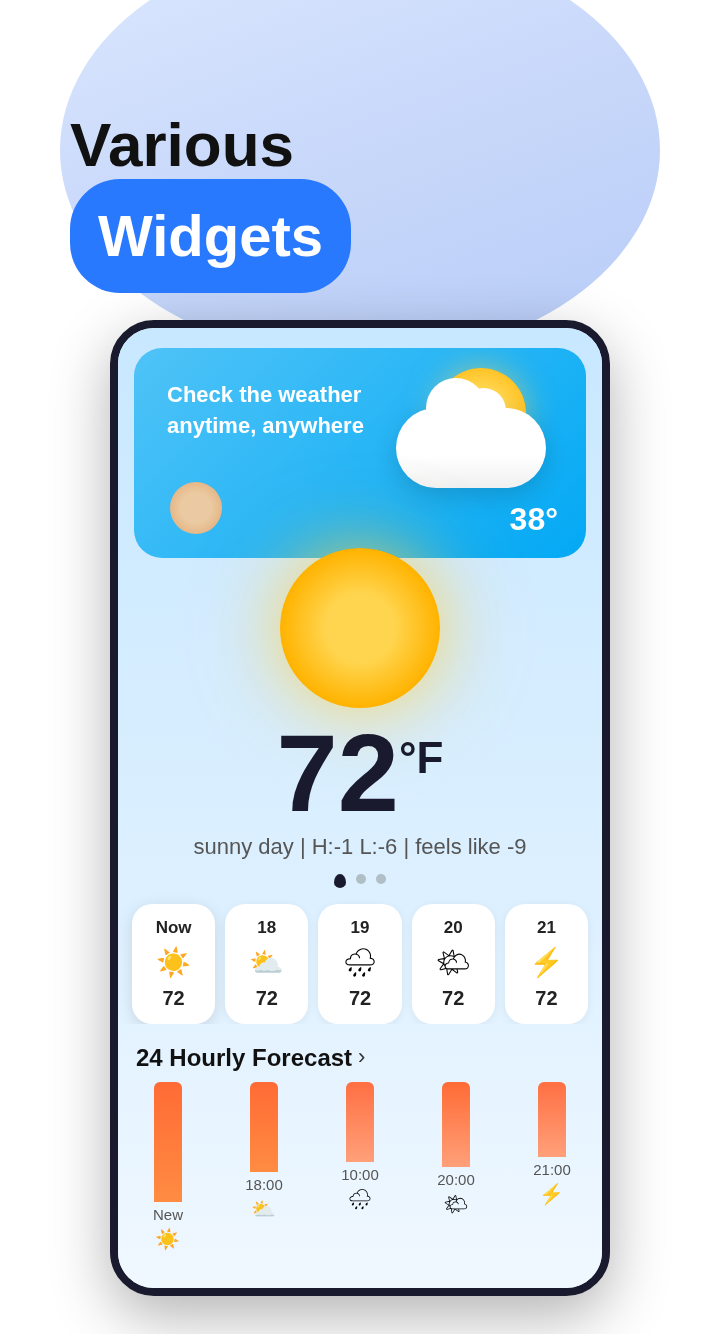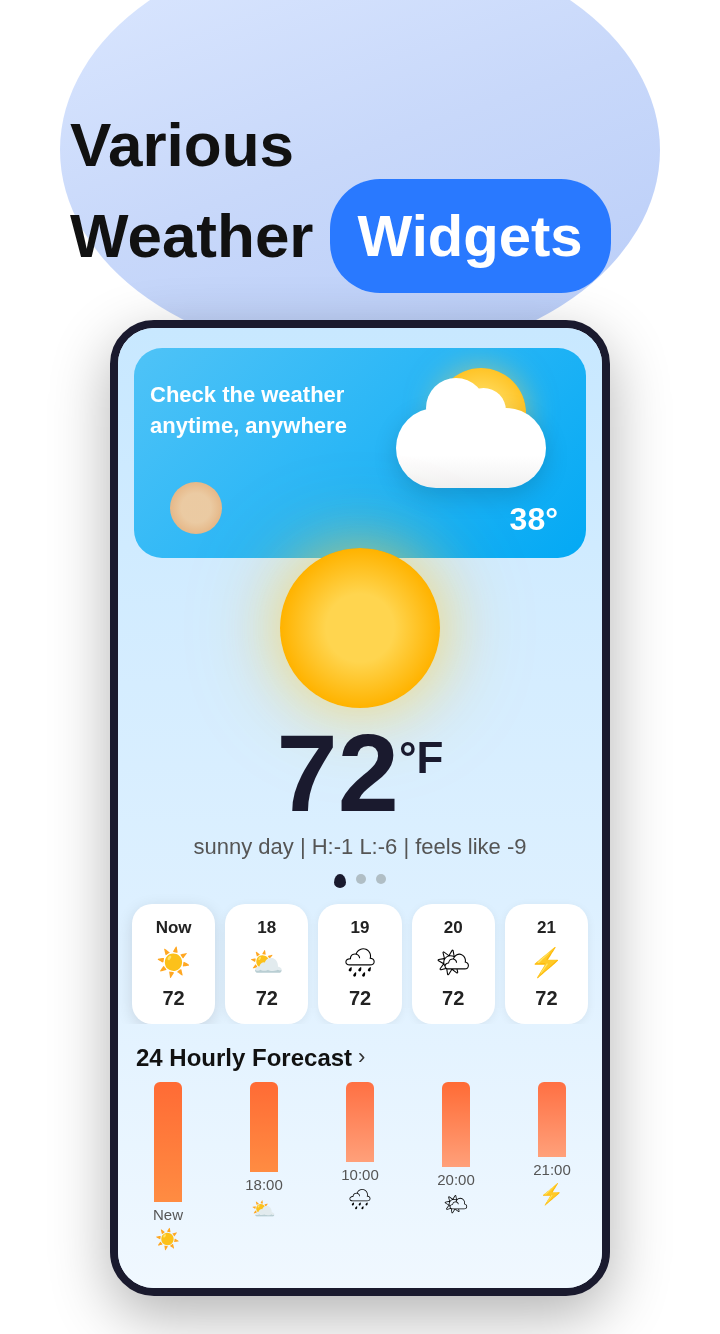--- a/index.html
+++ b/index.html
@@ -101,21 +101,21 @@
       background: #2a2a3e;
       border-radius: 0 4px 4px 0;
       z-index: 10;
     }
 
     
     .widget-card {
       margin: 20px 16px 0;
       background: linear-gradient(135deg, #4fc3f7 0%, #29b6f6 50%, #03a9f4 100%);
       border-radius: 28px;
-      padding: 24px 16px;
+      padding: 24px 33px;
       position: relative;
       overflow: hidden;
       min-height: 210px;
     }
     .widget-text {
       color: #fff;
       font-size: 22px;
       font-weight: 600;
       max-width: 200px;
       line-height: 1.4;
@@ -327,21 +327,20 @@
     }
   </style>
 </head>
 <body>
 
 <div class="header-section">
   <div class="header-blob"></div>
   <div class="header-text">
     <div class="header-line1">Various</div>
     <div class="header-line2">
-      <span>Weather</span>
       <span class="widgets-badge">Widgets</span>
     </div>
   </div>
 </div>
 
 <div class="phone-frame">
   <div class="side-button"></div>
   <div class="side-button2"></div>
   <div class="phone-inner">
 

